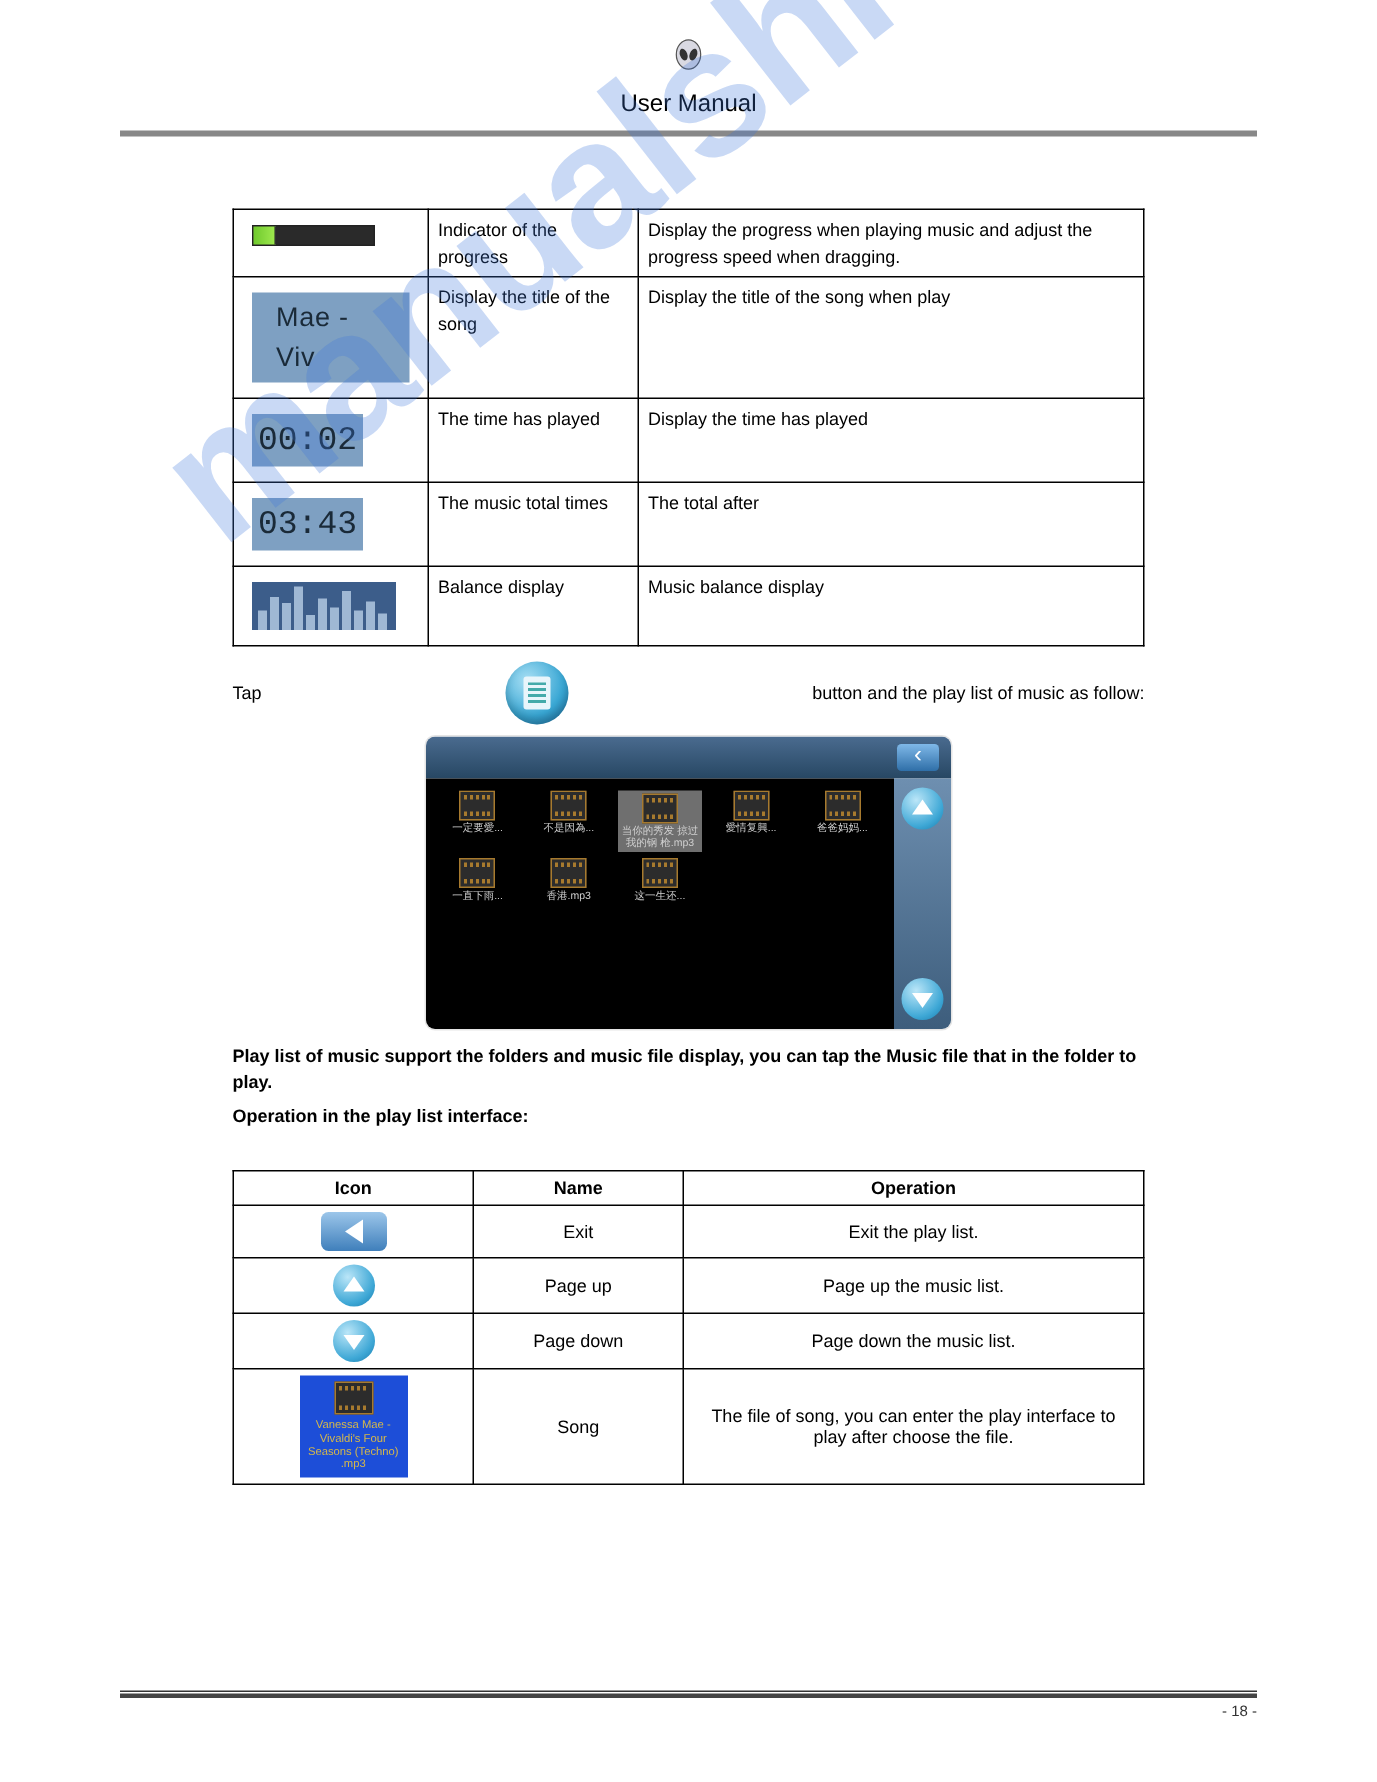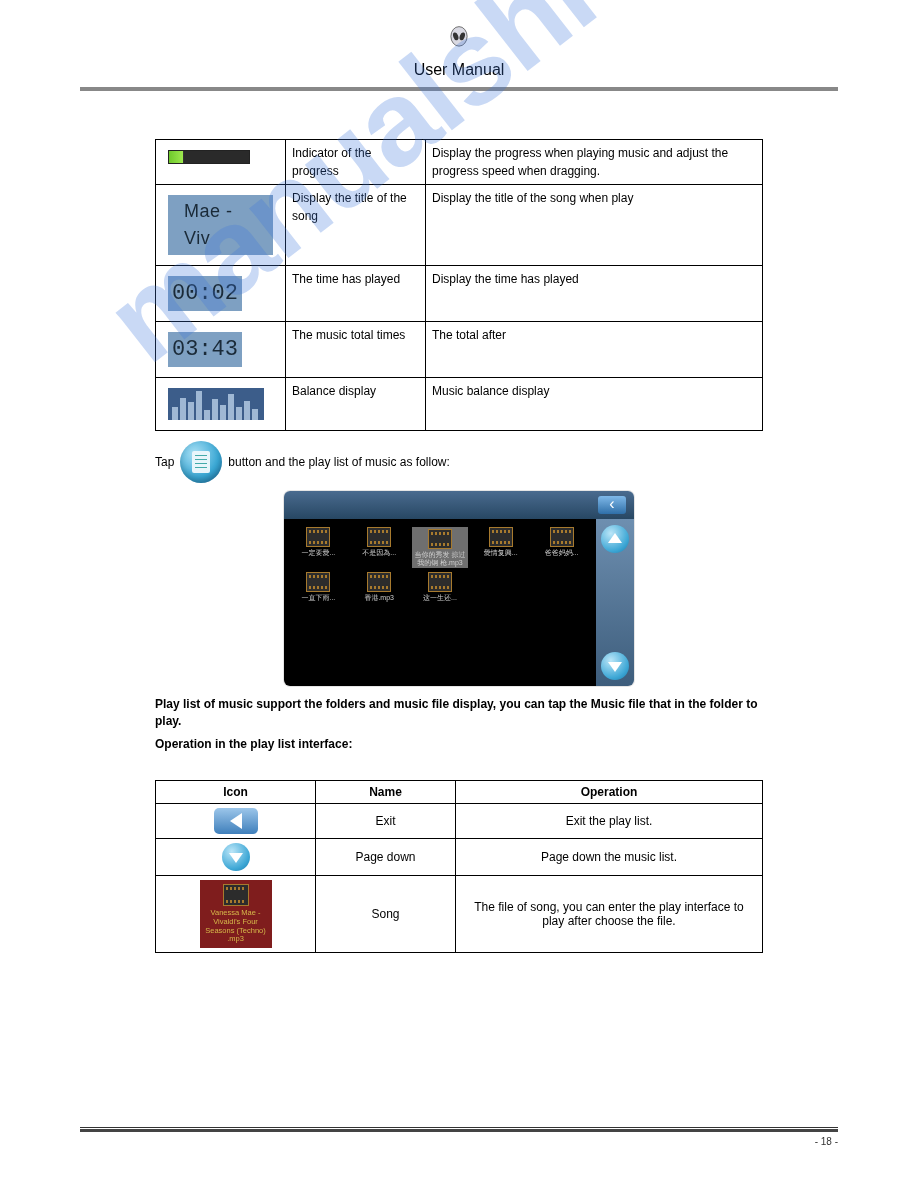--- a/index.html
+++ b/index.html
@@ -105,20 +105,21 @@
     width: 6px;
     background: #9fb8d4;
   }
 
   .playlist-line {
     margin: 10px 0 8px 0;
     font-size: 12px;
     display: flex;
     align-items: center;
     gap: 6px;
+    justify-content: space-between;
   }
   .playlist-btn {
     width: 42px;
     height: 42px;
     border-radius: 50%;
     background: radial-gradient(circle at 35% 30%, #a8dff4, #39a7d4 60%, #1b6fa3);
     display: flex;
     align-items: center;
     justify-content: center;
     box-shadow: inset 0 -4px 6px rgba(0,0,0,0.2);
@@ -276,21 +277,21 @@
   .back-pill .chev {
     width: 0; height: 0;
     border-top: 8px solid transparent;
     border-bottom: 8px solid transparent;
     border-right: 12px solid #fff;
   }
 
   .song-thumb-block {
     width: 72px;
     margin: 0 auto;
-    background: #7f1d1d;
+    background: #1d4ed8;
     padding: 4px 2px;
     text-align: center;
   }
   .song-thumb-block .device-thumb {
     width: 26px; height: 22px;
     margin-bottom: 3px;
   }
   .song-thumb-block .label {
     color: #d6b84a;
     font-size: 7.5px;
@@ -466,20 +467,29 @@
           <div class="back-pill">
               <div class="chev"></div>
             </div>
         </td>
         <td class="col2-name">Exit</td>
         <td class="col2-op">Exit the play list.</td>
       </tr>
       <tr>
         <td class="col2-icon">
           <div class="circle-btn" style="margin:0 auto">
+              <div class="tri-up"></div>
+            </div>
+        </td>
+        <td class="col2-name">Page up</td>
+        <td class="col2-op">Page up the music list.</td>
+      </tr>
+      <tr>
+        <td class="col2-icon">
+          <div class="circle-btn" style="margin:0 auto">
               <div class="tri-down"></div>
             </div>
         </td>
         <td class="col2-name">Page down</td>
         <td class="col2-op">Page down the music list.</td>
       </tr>
       <tr>
         <td class="col2-icon">
           <div class="song-thumb-block">
             <div class="device-thumb"></div>

